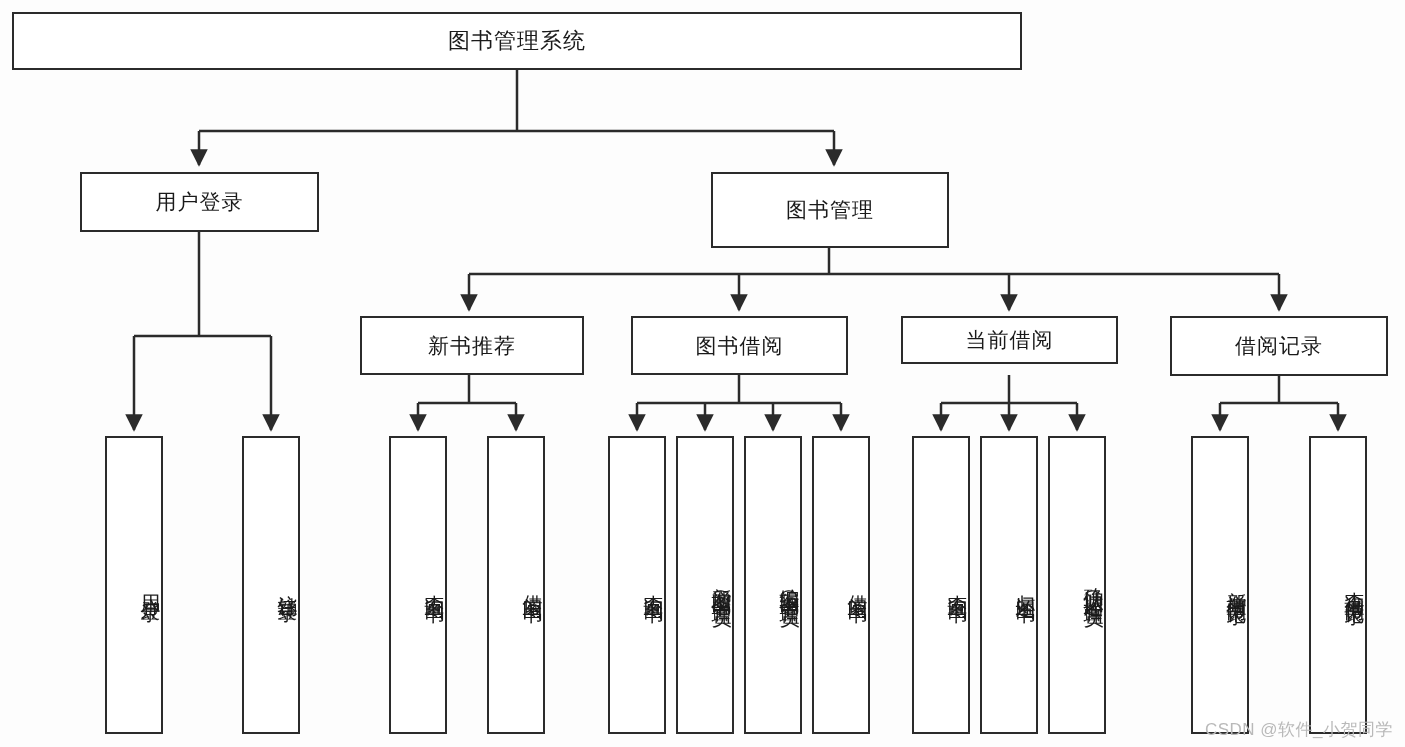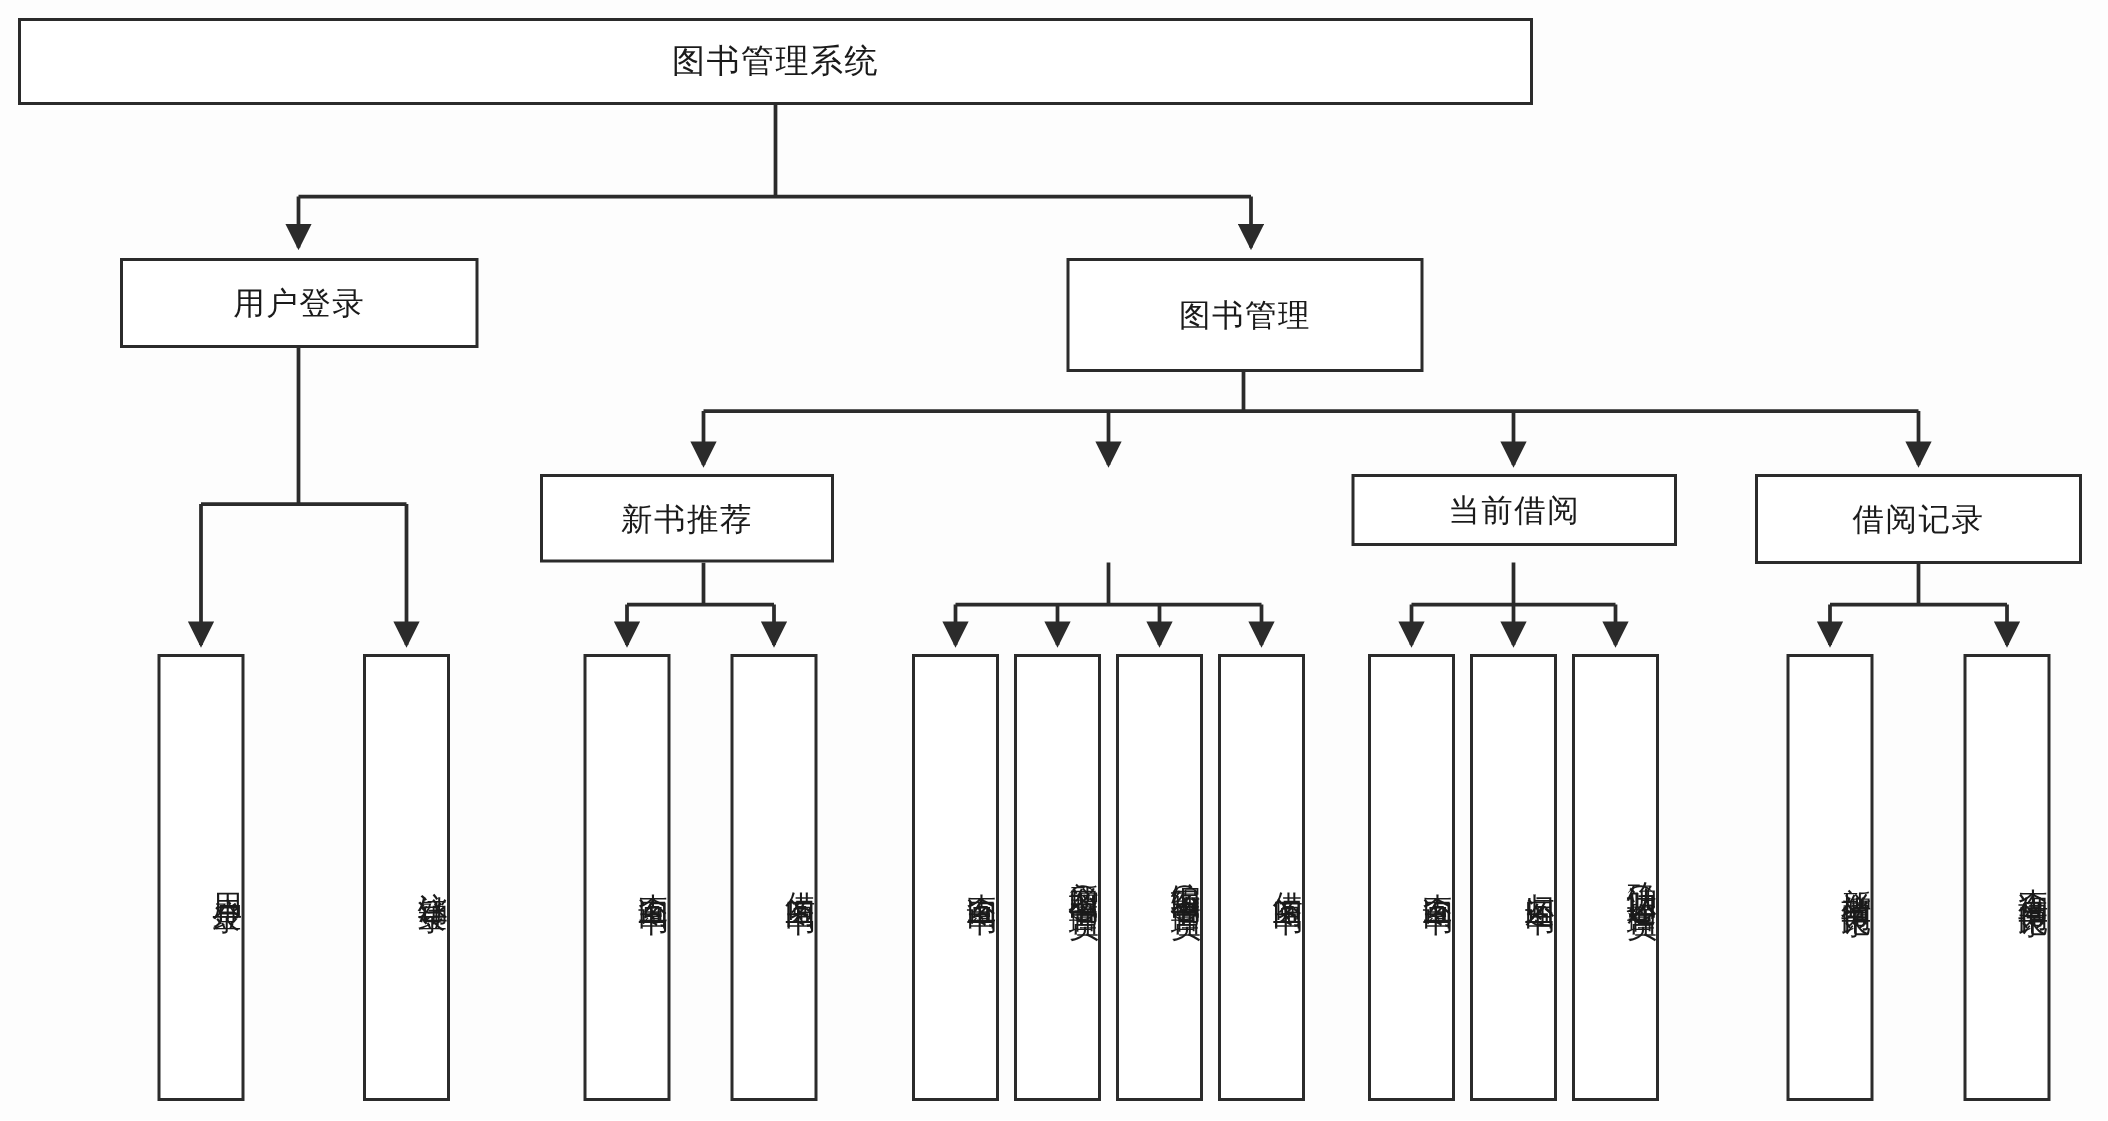--- a/index.html
+++ b/index.html
@@ -132,22 +132,25 @@
     <span>图书管理系统</span>
   </div>
 
   <div class="node h" style="left:80px; top:172px; width:239px; height:60px;">
     <span>用户登录</span>
   </div>
   <div class="node h" style="left:711px; top:172px; width:238px; height:76px;">
     <span>图书管理</span>
   </div>
 
-  <div class="node h" style="left:360px; top:316px; width:196px; height:59px;">
+  <div class="node h" style="left:360px; top:316px; width:224px; height:59px;">
     <span>新书推荐</span>
+  </div>
+  <div class="node h" style="left:631px; top:316px; width:217px; height:59px;">
+    <span>图书借阅</span>
   </div>
   <div class="node h" style="left:901px; top:316px; width:217px; height:48px;">
     <span>当前借阅</span>
   </div>
   <div class="node h" style="left:1170px; top:316px; width:218px; height:60px;">
     <span>借阅记录</span>
   </div>
 
   <div class="node v" style="left:105px; top:436px; width:58px; height:298px;">
     <span class="vtext">用户登录</span>
@@ -186,14 +189,15 @@
     <span class="vtext">确认归还（管理员）</span>
   </div>
 
   <div class="node v" style="left:1191px; top:436px; width:58px; height:298px;">
     <span class="vtext">新增借阅记录</span>
   </div>
   <div class="node v" style="left:1309px; top:436px; width:58px; height:298px;">
     <span class="vtext">查询借阅记录</span>
   </div>
 
+  <div id="watermark">CSDN @软件_小贺同学</div>
 
 </div>
 
 </body></html>

